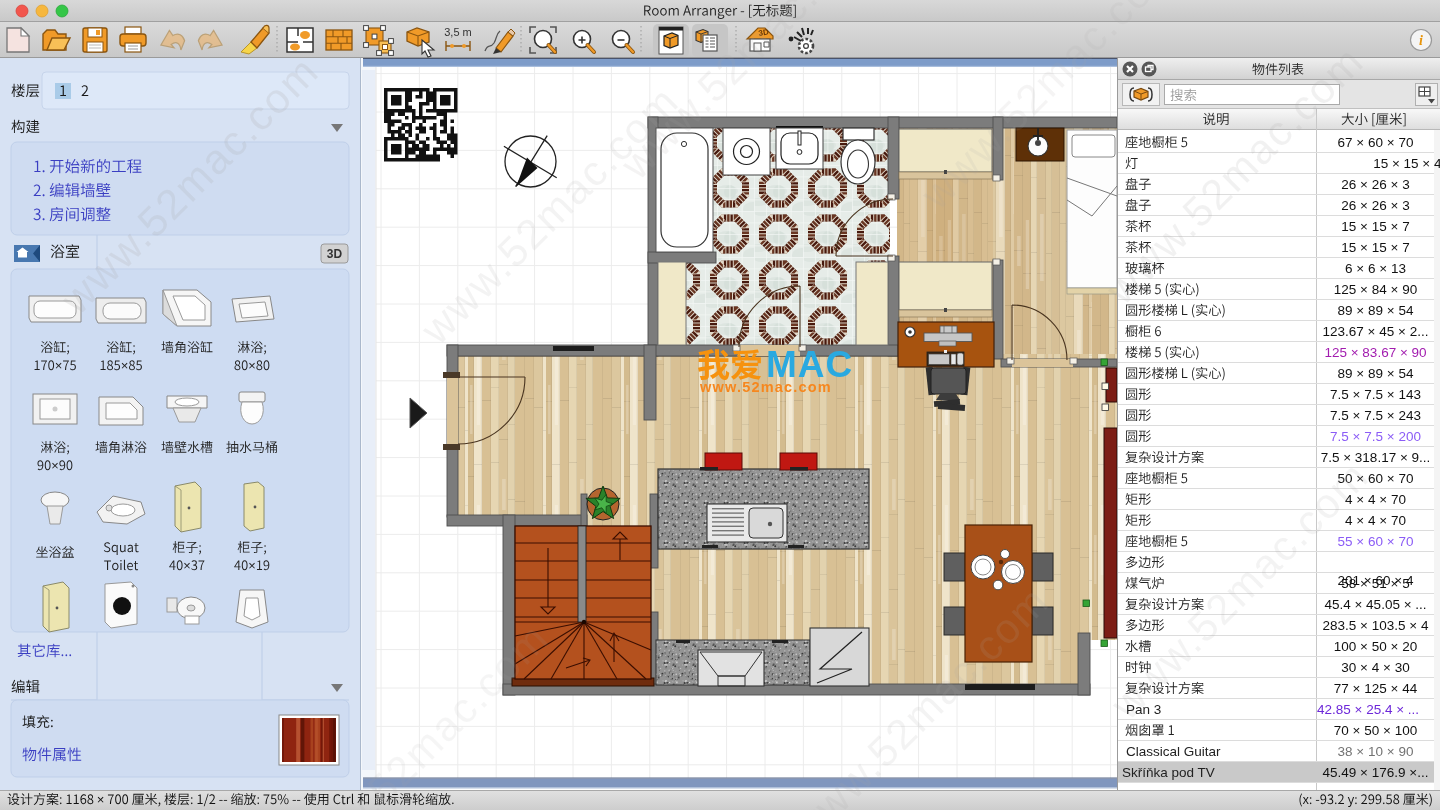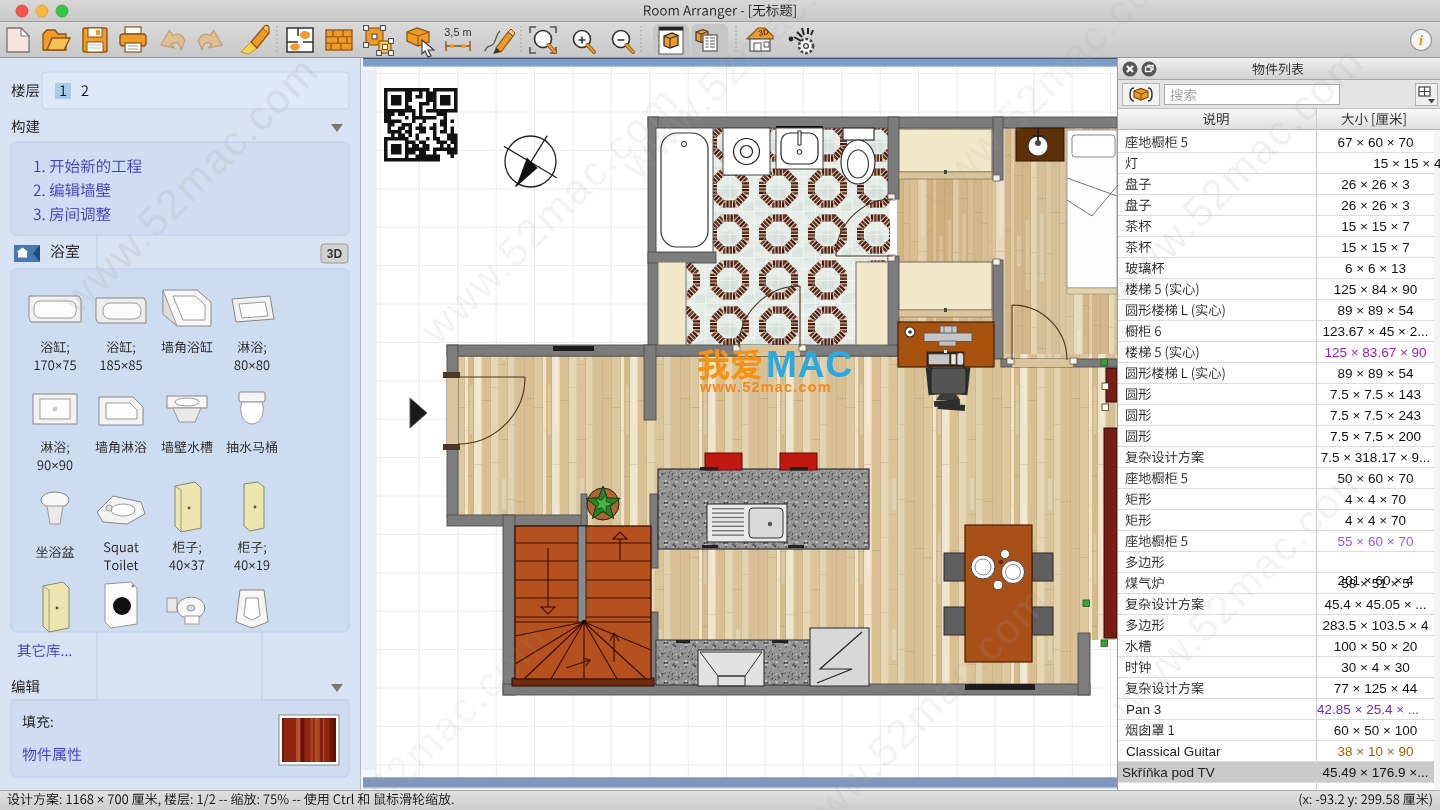--- a/index.html
+++ b/index.html
@@ -691,21 +691,21 @@
     <div style="position:absolute;left:199px;top:266px;width:117px;text-align:center;font:13.5px 'Liberation Sans',sans-serif;color:#111">123.67 × 45 × 2...</div>
     <div style="position:absolute;left:0;top:304px;width:316px;height:1px;background:#dcdcdc"></div>
     <div style="position:absolute;left:199px;top:287px;width:117px;text-align:center;font:13.5px 'Liberation Sans',sans-serif;color:#a21caf">125 × 83.67 × 90</div>
     <div style="position:absolute;left:0;top:325px;width:316px;height:1px;background:#dcdcdc"></div>
     <div style="position:absolute;left:199px;top:308px;width:117px;text-align:center;font:13.5px 'Liberation Sans',sans-serif;color:#111">89 × 89 × 54</div>
     <div style="position:absolute;left:0;top:346px;width:316px;height:1px;background:#dcdcdc"></div>
     <div style="position:absolute;left:199px;top:329px;width:117px;text-align:center;font:13.5px 'Liberation Sans',sans-serif;color:#111">7.5 × 7.5 × 143</div>
     <div style="position:absolute;left:0;top:367px;width:316px;height:1px;background:#dcdcdc"></div>
     <div style="position:absolute;left:199px;top:350px;width:117px;text-align:center;font:13.5px 'Liberation Sans',sans-serif;color:#111">7.5 × 7.5 × 243</div>
     <div style="position:absolute;left:0;top:388px;width:316px;height:1px;background:#dcdcdc"></div>
-    <div style="position:absolute;left:199px;top:371px;width:117px;text-align:center;font:13.5px 'Liberation Sans',sans-serif;color:#000000">7.5 × 7.5 × 200</div>
+    <div style="position:absolute;left:199px;top:371px;width:117px;text-align:center;font:13.5px 'Liberation Sans',sans-serif;color:#8b5cf6">7.5 × 7.5 × 200</div>
     <div style="position:absolute;left:0;top:409px;width:316px;height:1px;background:#dcdcdc"></div>
     <div style="position:absolute;left:199px;top:392px;width:117px;text-align:center;font:13.5px 'Liberation Sans',sans-serif;color:#111">7.5 × 318.17 × 9...</div>
     <div style="position:absolute;left:0;top:430px;width:316px;height:1px;background:#dcdcdc"></div>
     <div style="position:absolute;left:199px;top:413px;width:117px;text-align:center;font:13.5px 'Liberation Sans',sans-serif;color:#111">50 × 60 × 70</div>
     <div style="position:absolute;left:0;top:451px;width:316px;height:1px;background:#dcdcdc"></div>
     <div style="position:absolute;left:199px;top:434px;width:117px;text-align:center;font:13.5px 'Liberation Sans',sans-serif;color:#111">4 × 4 × 70</div>
     <div style="position:absolute;left:0;top:472px;width:316px;height:1px;background:#dcdcdc"></div>
     <div style="position:absolute;left:199px;top:455px;width:117px;text-align:center;font:13.5px 'Liberation Sans',sans-serif;color:#111">4 × 4 × 70</div>
     <div style="position:absolute;left:0;top:493px;width:316px;height:1px;background:#dcdcdc"></div>
     <div style="position:absolute;left:199px;top:476px;width:117px;text-align:center;font:13.5px 'Liberation Sans',sans-serif;color:#8b5cf6">55 × 60 × 70</div>
@@ -720,24 +720,24 @@
     <div style="position:absolute;left:0;top:598px;width:316px;height:1px;background:#dcdcdc"></div>
     <div style="position:absolute;left:199px;top:581px;width:117px;text-align:center;font:13.5px 'Liberation Sans',sans-serif;color:#111">100 × 50 × 20</div>
     <div style="position:absolute;left:0;top:619px;width:316px;height:1px;background:#dcdcdc"></div>
     <div style="position:absolute;left:199px;top:602px;width:117px;text-align:center;font:13.5px 'Liberation Sans',sans-serif;color:#111">30 × 4 × 30</div>
     <div style="position:absolute;left:0;top:640px;width:316px;height:1px;background:#dcdcdc"></div>
     <div style="position:absolute;left:199px;top:623px;width:117px;text-align:center;font:13.5px 'Liberation Sans',sans-serif;color:#111">77 × 125 × 44</div>
     <div style="position:absolute;left:0;top:661px;width:316px;height:1px;background:#dcdcdc"></div>
     <div style="position:absolute;left:8px;top:644px;width:180px;font:13.5px 'Liberation Sans',sans-serif;color:#222">Pan 3</div>
     <div style="position:absolute;left:199px;top:644px;width:117px;font:13.5px 'Liberation Sans',sans-serif;color:#6d28d9">42.85 × 25.4 × ...</div>
     <div style="position:absolute;left:0;top:682px;width:316px;height:1px;background:#dcdcdc"></div>
-    <div style="position:absolute;left:199px;top:665px;width:117px;text-align:center;font:13.5px 'Liberation Sans',sans-serif;color:#111">60 × 50 × 100</div>
+    <div style="position:absolute;left:199px;top:665px;width:117px;text-align:center;font:13.5px 'Liberation Sans',sans-serif;color:#111">70 × 50 × 100</div>
     <div style="position:absolute;left:0;top:703px;width:316px;height:1px;background:#dcdcdc"></div>
     <div style="position:absolute;left:8px;top:686px;width:180px;font:13.5px 'Liberation Sans',sans-serif;color:#222">Classical Guitar</div>
-    <div style="position:absolute;left:199px;top:686px;width:117px;text-align:center;font:13.5px 'Liberation Sans',sans-serif;color:#a16207">38 × 10 × 90</div>
+    <div style="position:absolute;left:199px;top:686px;width:117px;text-align:center;font:13.5px 'Liberation Sans',sans-serif;color:#737373">38 × 10 × 90</div>
     <div style="position:absolute;left:0;top:704px;width:316px;height:21px;background:#c9c9c9"></div>
     <div style="position:absolute;left:0;top:724px;width:316px;height:1px;background:#dcdcdc"></div>
     <div style="position:absolute;left:4px;top:707px;width:180px;font:13.5px 'Liberation Sans',sans-serif;color:#222">Skříňka pod TV</div>
     <div style="position:absolute;left:199px;top:707px;width:117px;text-align:center;font:13.5px 'Liberation Sans',sans-serif;color:#111">45.49 × 176.9 ×...</div>
   </div>
 <div style="position:absolute;left:0;top:790px;width:1440px;height:20px;background:linear-gradient(#e0e0e0,#cdcdcd);border-top:1px solid #a8a8a8"></div>
 <svg width="1440" height="810" viewBox="0 0 1440 810" style="position:absolute;left:0;top:0;pointer-events:none">
     <text x="200" y="195" transform="rotate(-45 200 195)" text-anchor="middle" font-family="Liberation Sans, sans-serif" font-size="42" letter-spacing="2" fill="#a8a6a6" opacity="0.18">www.52mac.com</text>
     <text x="560" y="225" transform="rotate(-45 560 225)" text-anchor="middle" font-family="Liberation Sans, sans-serif" font-size="42" letter-spacing="2" fill="#a8a6a6" opacity="0.13">www.52mac.com</text>
     <text x="760" y="60" transform="rotate(-45 760 60)" text-anchor="middle" font-family="Liberation Sans, sans-serif" font-size="42" letter-spacing="2" fill="#a8a6a6" opacity="0.12">www.52mac.com</text>

